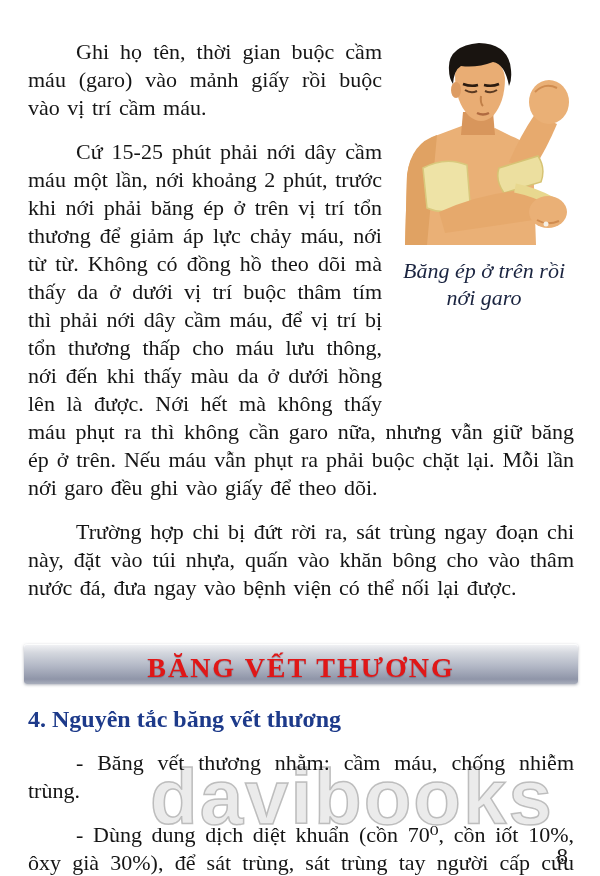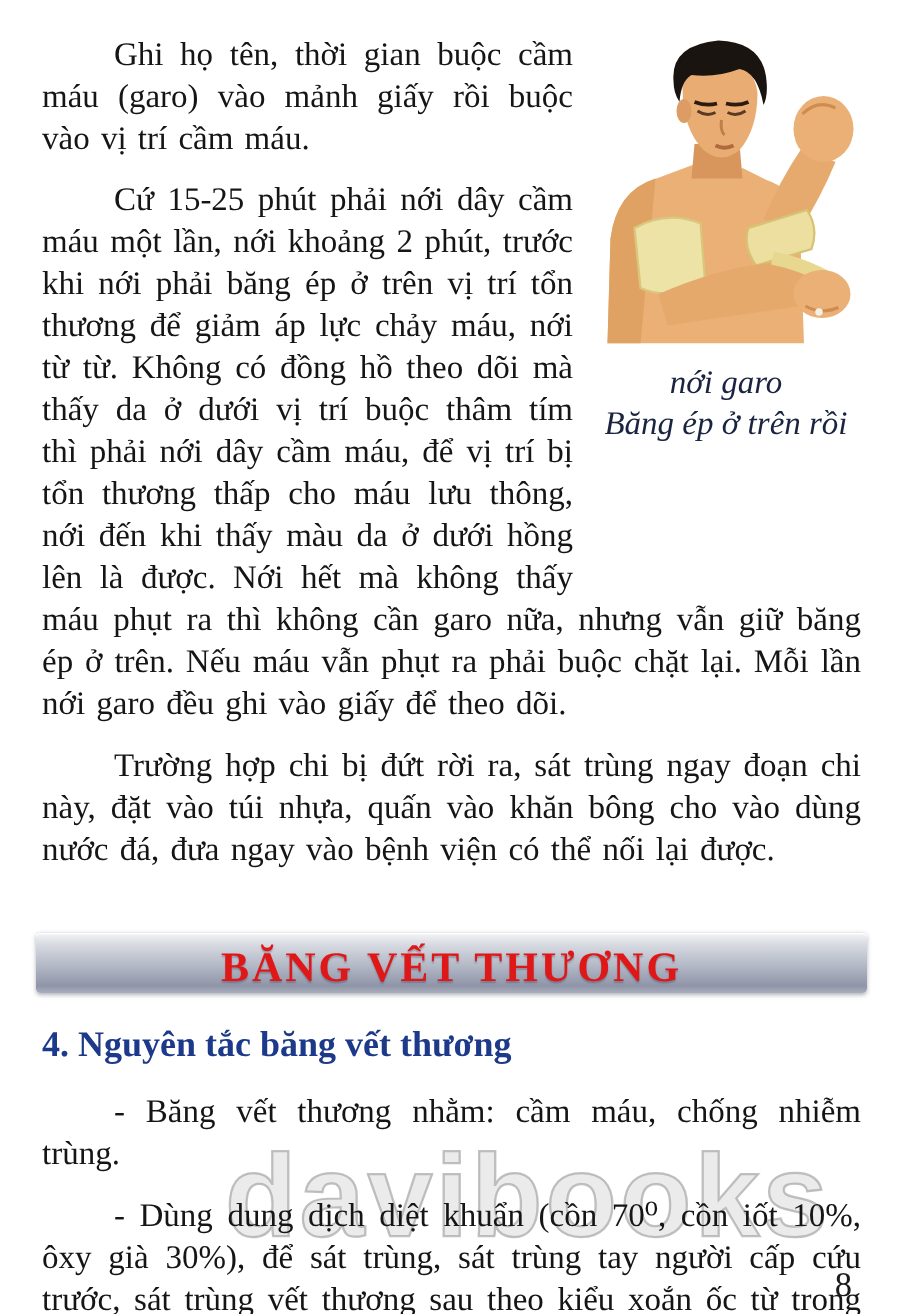--- a/index.html
+++ b/index.html
@@ -24,21 +24,21 @@
   .photo{width:175px;height:205px;margin:0 auto;display:block;}
   .photo-caption{
     margin-top:12px;
     font-style:italic;
     font-size:22px;
     line-height:27px;
     color:var(--caption,#1a2440);
   }
   
   .body-par{
-    margin:0 0 13px 0;
+    margin:16px 0 13px 0;
     font-size:22px;
     line-height:28px;
     text-align:justify;
     text-indent:48px;
     word-spacing:2px;
   }
   
   .banner{
     clear:none;
     margin:42px -4px 22px -4px;
@@ -126,28 +126,28 @@
 
         <path d="M42,172 Q92,150 138,150 L152,158 L150,178 Q96,186 48,193 Z" fill="#e6a96c"></path>
 
         <path d="M118,148 Q138,152 156,162" stroke="#e8d88f" stroke-width="9" fill="none"></path>
 
         <ellipse cx="151" cy="172" rx="19" ry="16" fill="#eab076"></ellipse>
         <path d="M140,180 Q150,186 162,181" stroke="#d08c50" stroke-width="2" fill="none"></path>
         <circle cx="149" cy="184" r="2.5" fill="#f5f0e6"></circle>
       </svg>
       <figcaption class="photo-caption">
+        <span style="display:block">Băng ép ở trên rồi</span>
         <span style="display:block">nới garo</span>
-        <span style="display:block">Băng ép ở trên rồi</span>
       </figcaption>
     </figure>
 
     <p class="body-par">Ghi họ tên, thời gian buộc cầm máu (garo) vào mảnh giấy rồi buộc vào vị trí cầm máu.</p>
     <p class="body-par">Cứ 15-25 phút phải nới dây cầm máu một lần, nới khoảng 2 phút, trước khi nới phải băng ép ở trên vị trí tổn thương để giảm áp lực chảy máu, nới từ từ. Không có đồng hồ theo dõi mà thấy da ở dưới vị trí buộc thâm tím thì phải nới dây cầm máu, để vị trí bị tổn thương thấp cho máu lưu thông, nới đến khi thấy màu da ở dưới hồng lên là được. Nới hết mà không thấy máu phụt ra thì không cần garo nữa, nhưng vẫn giữ băng ép ở trên. Nếu máu vẫn phụt ra phải buộc chặt lại. Mỗi lần nới garo đều ghi vào giấy để theo dõi.</p>
-    <p class="body-par">Trường hợp chi bị đứt rời ra, sát trùng ngay đoạn chi này, đặt vào túi nhựa, quấn vào khăn bông cho vào dùng nước đá, đưa ngay vào bệnh viện có thể nối lại được.</p>
+    <p class="body-par">Trường hợp chi bị đứt rời ra, sát trùng ngay đoạn chi này, đặt vào túi nhựa, quấn vào khăn bông cho vào thâm nước đá, đưa ngay vào bệnh viện có thể nối lại được.</p>
 
     <div class="banner">
       <span class="banner-text">BĂNG VẾT THƯƠNG</span>
     </div>
 
     <h2 class="subheading">4. Nguyên tắc băng vết thương</h2>
 
     <p class="body-par">- Băng vết thương nhằm: cầm máu, chống nhiễm trùng.</p>
     <p class="body-par">- Dùng dung dịch diệt khuẩn (cồn 70⁰, cồn iốt 10%, ôxy già 30%), để sát trùng, sát trùng tay người cấp cứu trước, sát trùng vết thương sau theo kiểu xoắn ốc từ trong ra ngoài. Nếu không có thì dùng nước sạch, xà phòng rửa vết thương.</p>
 

